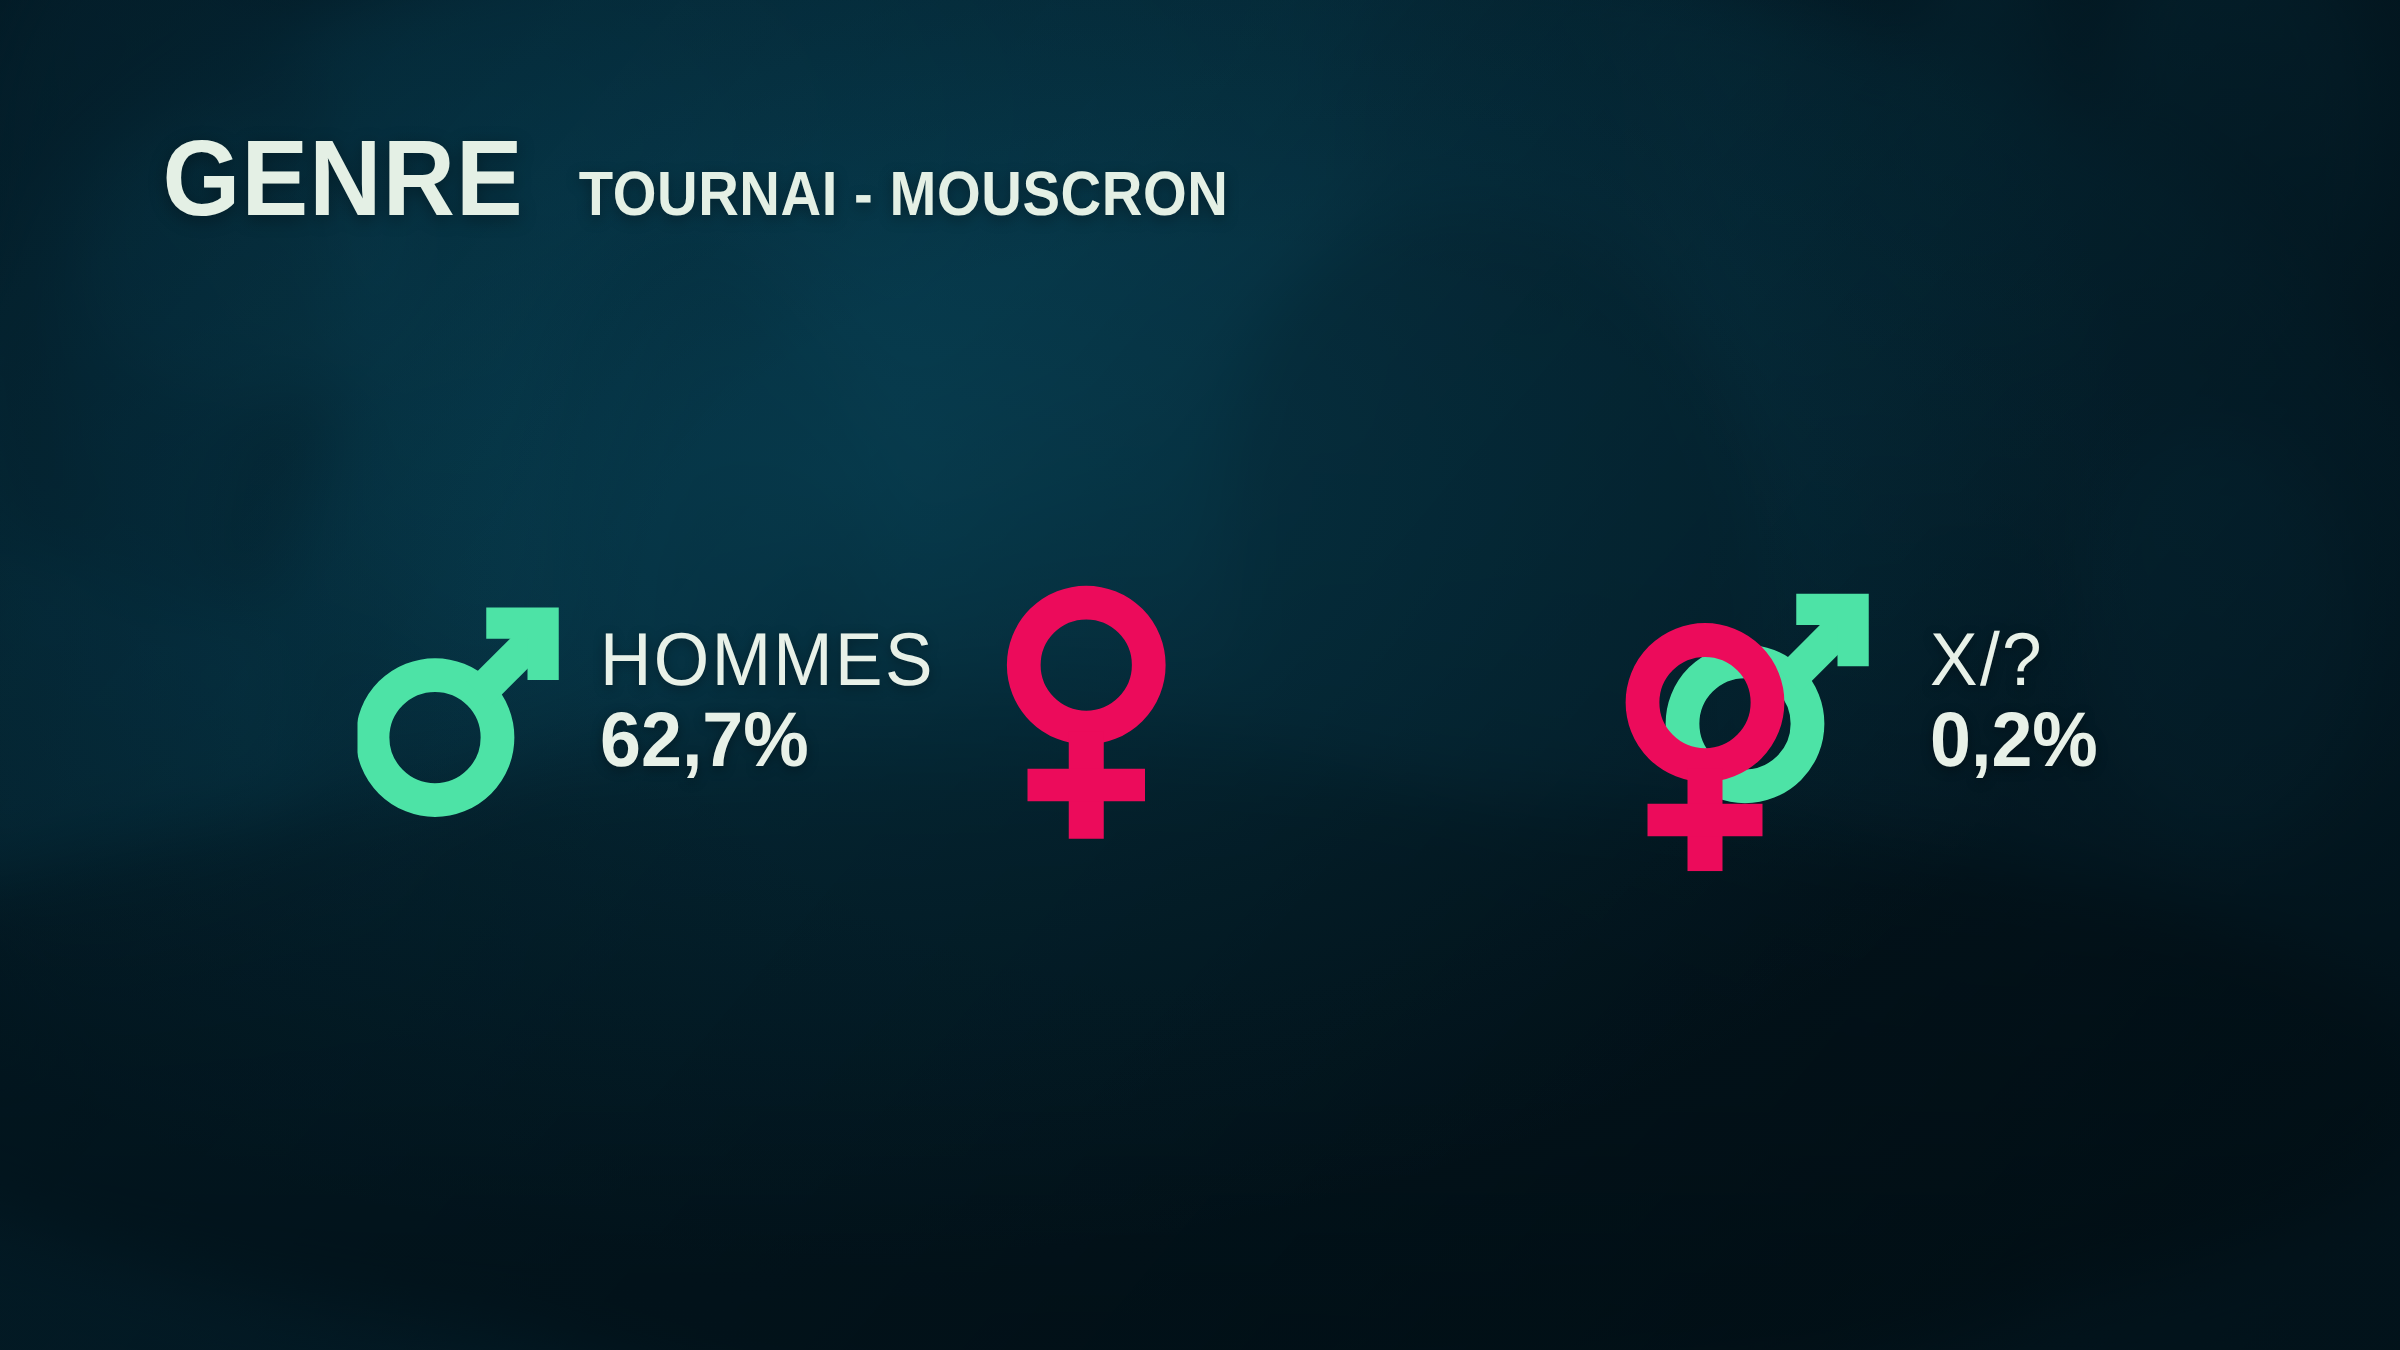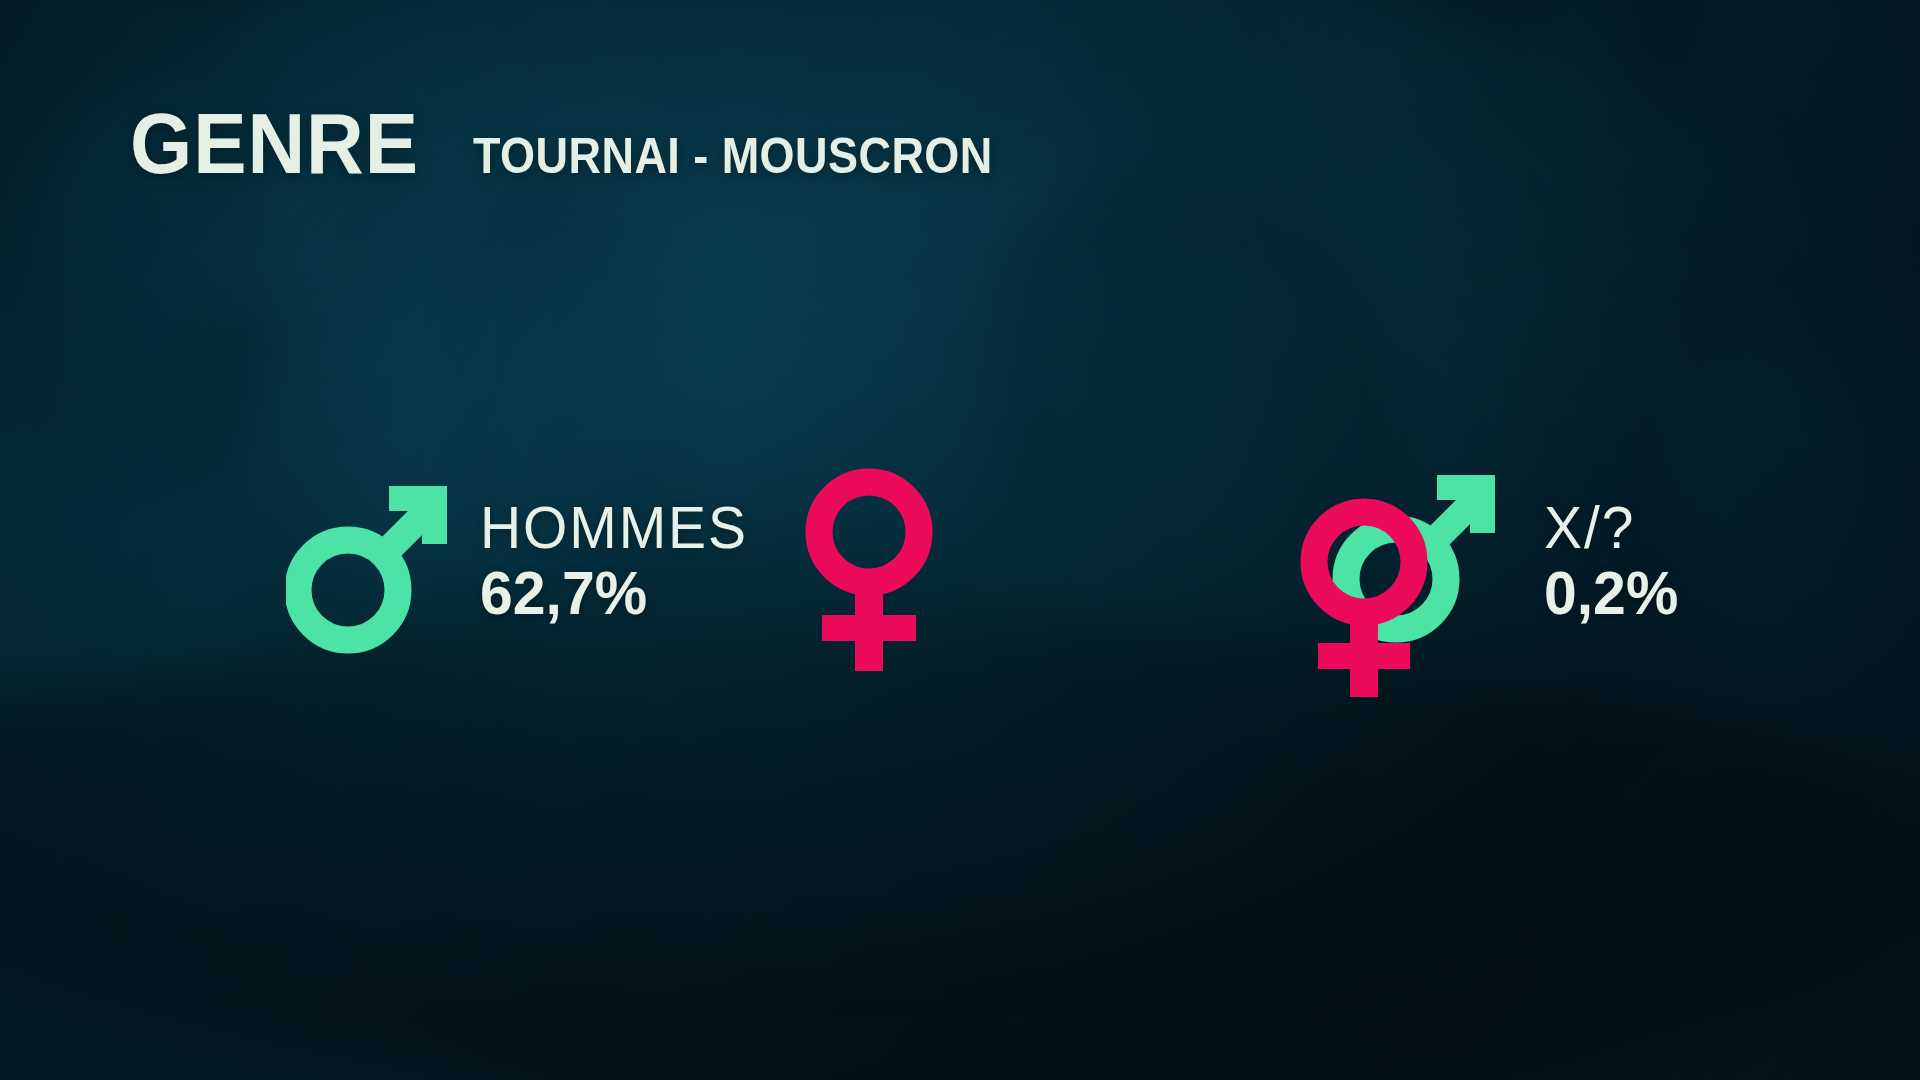--- a/index.html
+++ b/index.html
@@ -96,21 +96,21 @@
   .vignette {
     position:absolute; inset:0;
     background:radial-gradient(ellipse 1250px 820px at 50% 45%,
         rgba(0,0,0,0) 35%, rgba(2,20,28,.55) 100%);
   }
 
   
   .headline {
     position:absolute;
     left:130px; top:104px;
-    display:flex; align-items:baseline; gap:32px;
+    display:flex; align-items:baseline; gap:22px;
     white-space:nowrap;
   }
   .headline .main {
     font-family:"Liberation Sans Narrow","Liberation Sans", sans-serif;
     font-weight:700;
     font-size:86px;
     line-height:.92;
     letter-spacing:1px;
     color:#e4f0e5;
     transform:scaleX(.93);

